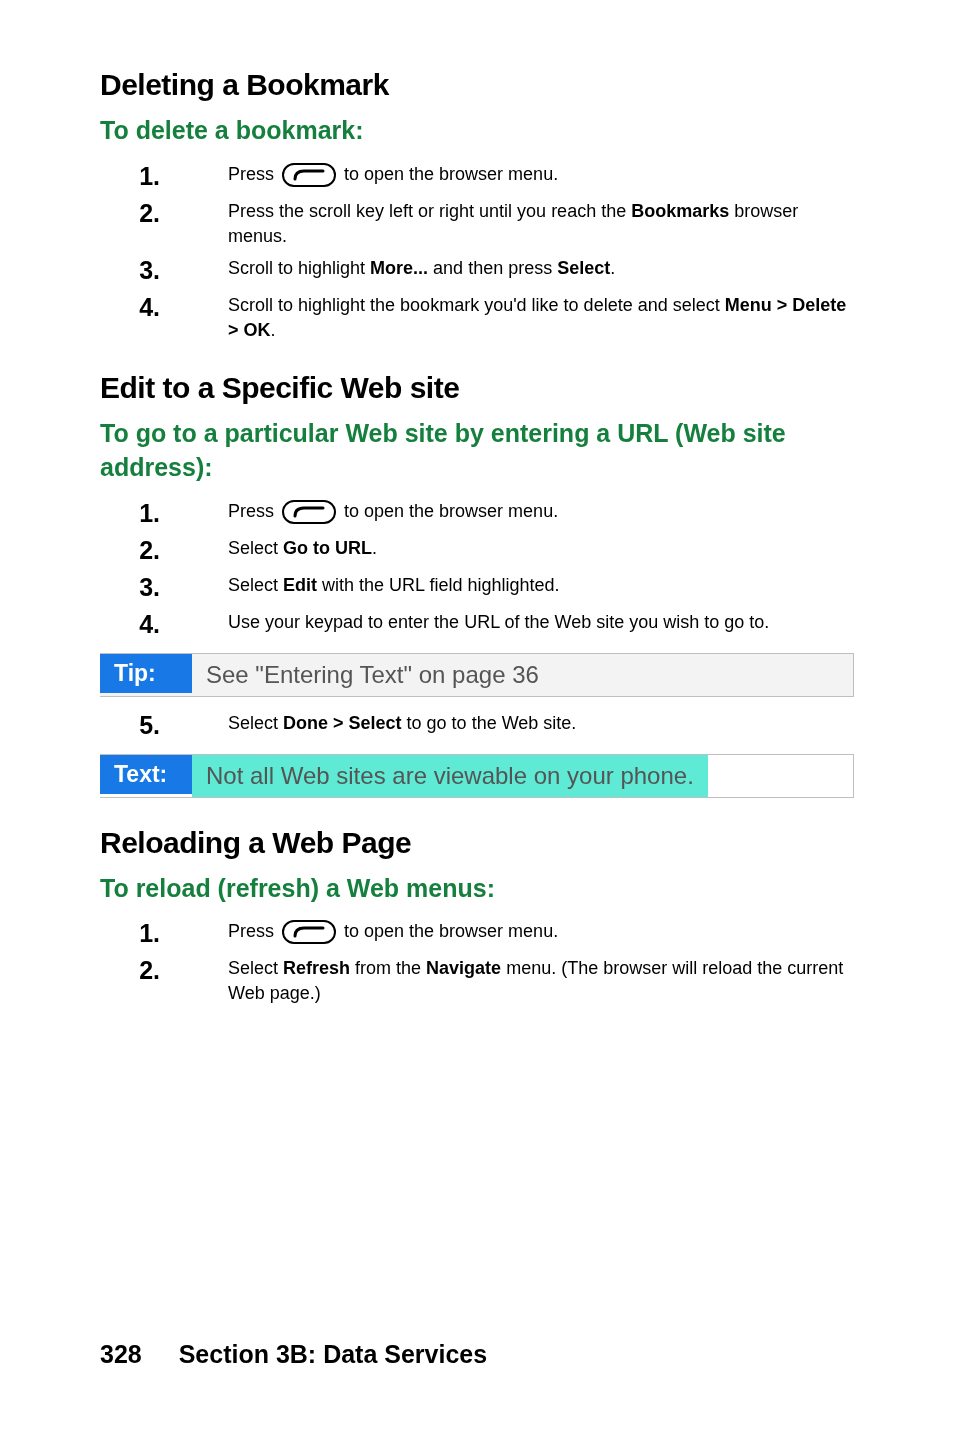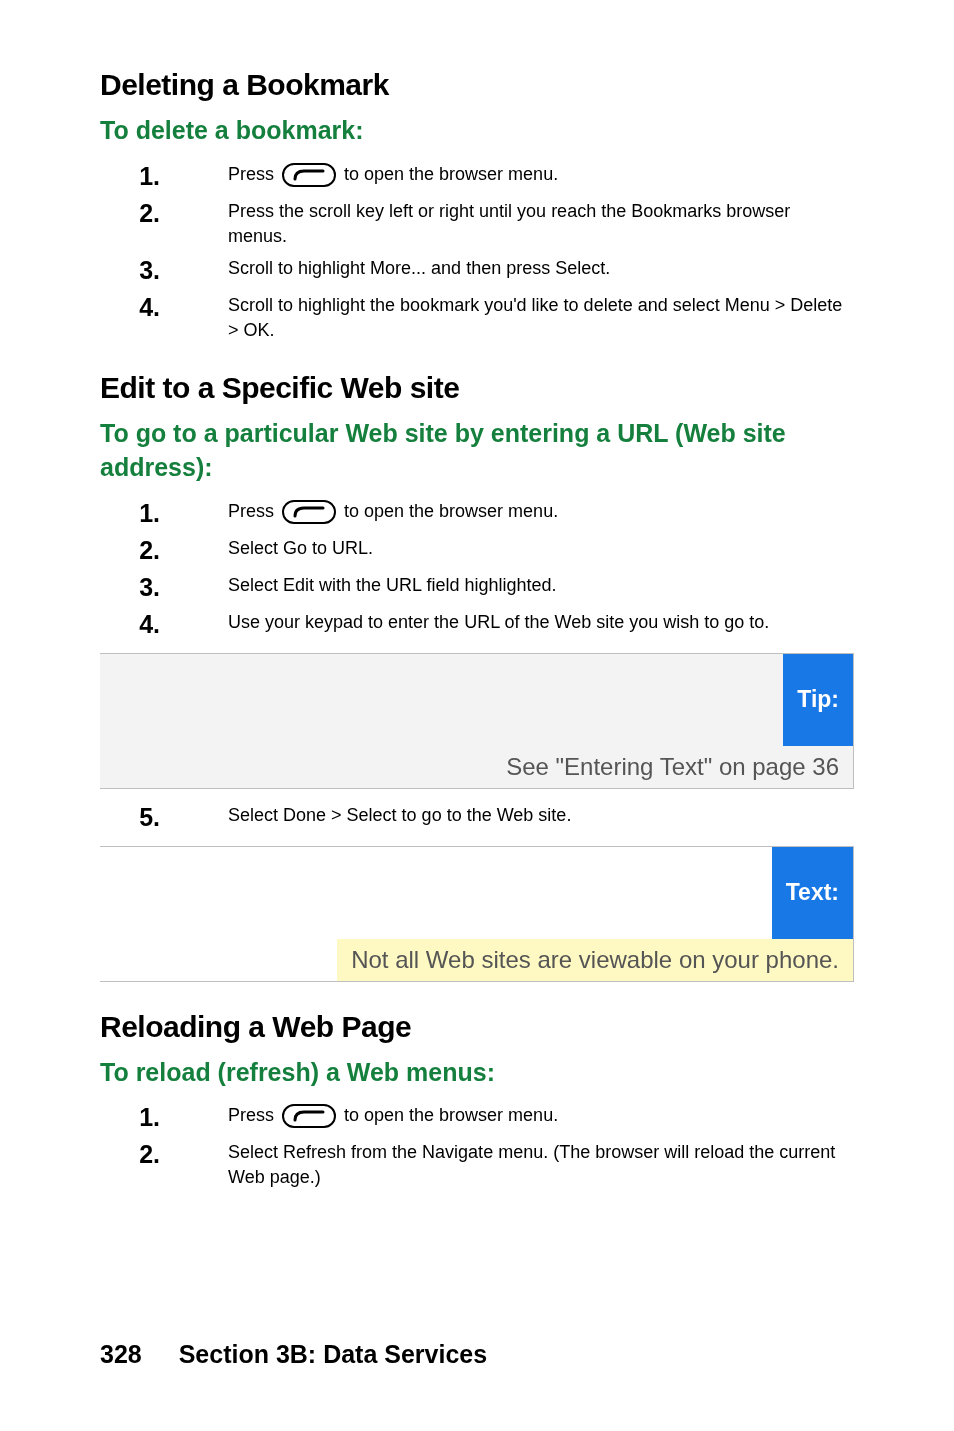--- a/index.html
+++ b/index.html
@@ -48,61 +48,60 @@
       font-weight: 700;
       padding-right: 22px;
     }
     .step-body {
       flex: 1;
       font-size: 18px;
       line-height: 1.38;
       font-weight: 400;
       margin-left: 46px;
     }
-    .step-body b { font-weight: 400; }
+    .step-body b { font-weight: 700; }
     .softkey {
       display: inline-flex;
       align-items: center;
       justify-content: center;
       width: 54px;
       height: 24px;
       border: 2px solid #000;
       border-radius: 14px;
       vertical-align: -2px;
       margin: 0 3px;
       position: relative;
     }
     .softkey svg { display: block; }
     .callout {
       display: flex;
-      align-items: flex-end;
+      align-items: flex-start;
       border-top: 1px solid #bfbfbf;
       border-right: 1px solid #bfbfbf;
       border-bottom: 1px solid #bfbfbf;
       margin: 14px 0 14px 0;
       background: #f3f3f3;
-      flex-direction: column;
     }
     .callout-label {
       background: #1878e6;
       color: #fff;
       font-weight: 700;
       font-size: 23px;
       padding: 6px 14px;
       flex: 0 0 92px;
       display: flex;
       align-items: center;
     }
     .callout-body {
       padding: 7px 14px;
       font-size: 24px;
       color: #555;
     }
     .callout.white .callout-body {
-      background: #fef9c3;
+      background: #5eead4;
       color: #555;
     }
     .callout.white {
       background: #fff;
     }
     .footer {
       position: absolute;
       left: 100px;
       bottom: 62px;
       font-size: 25px;

